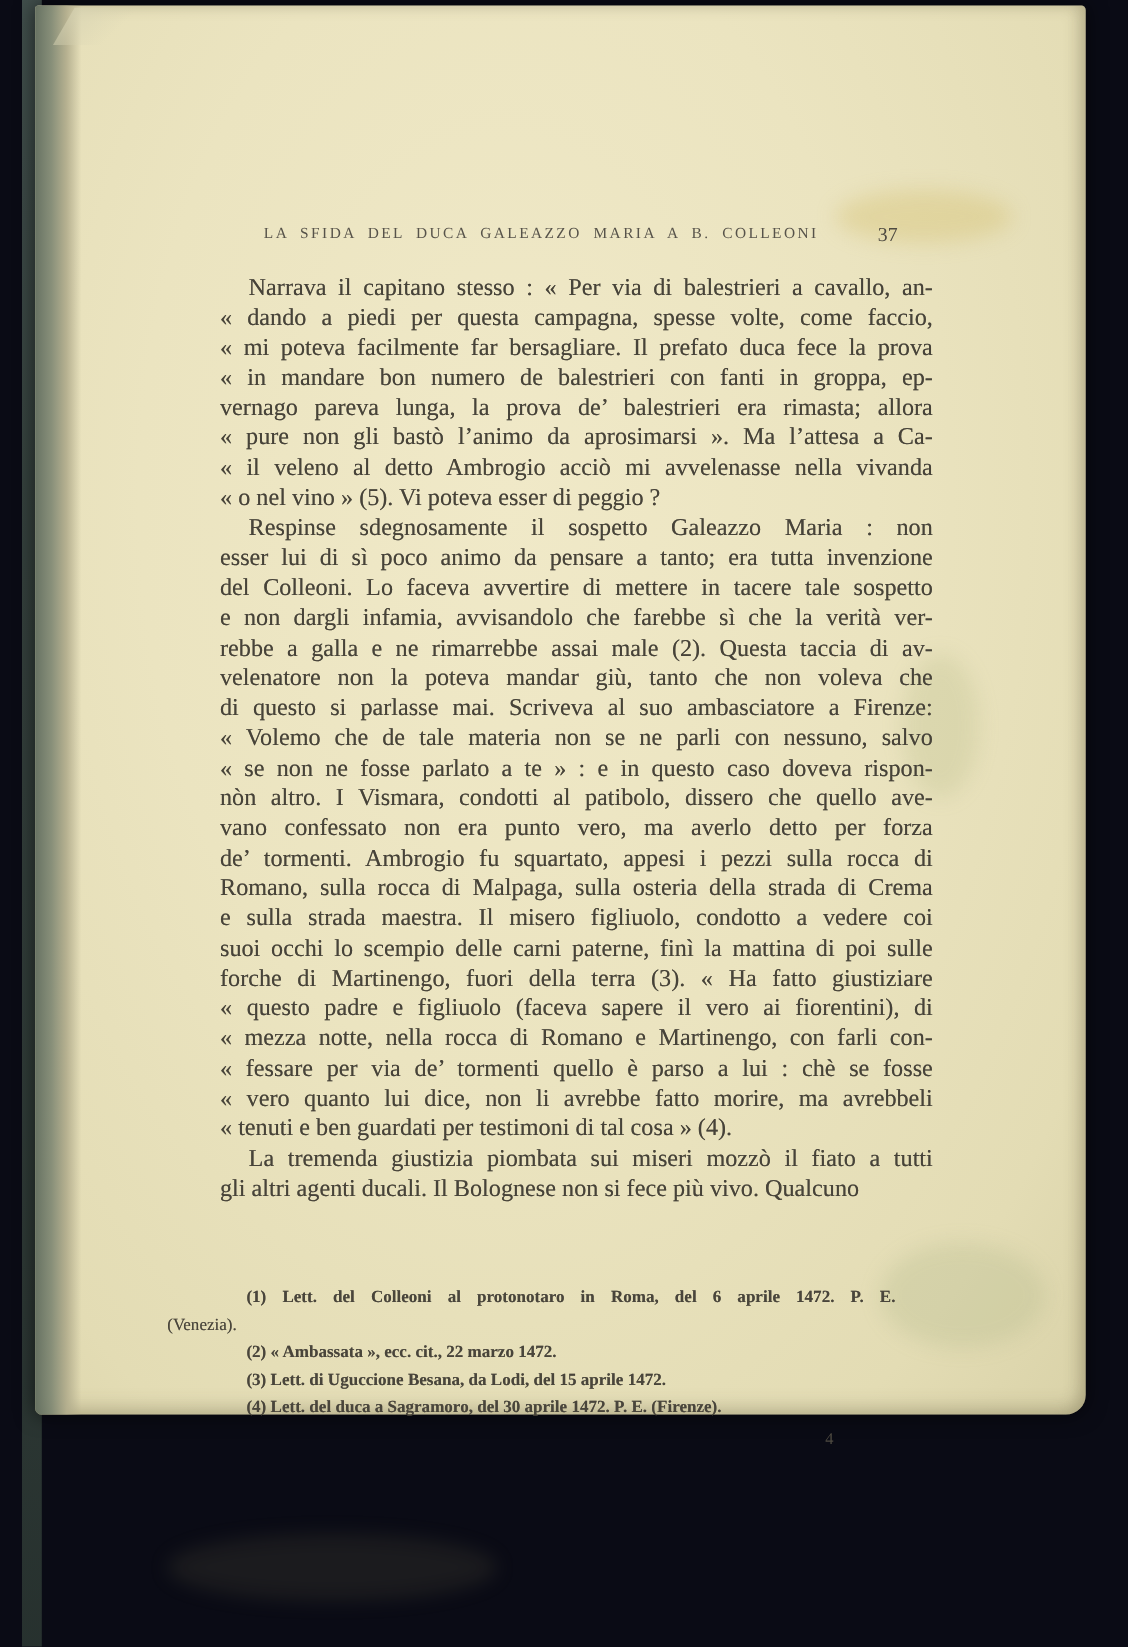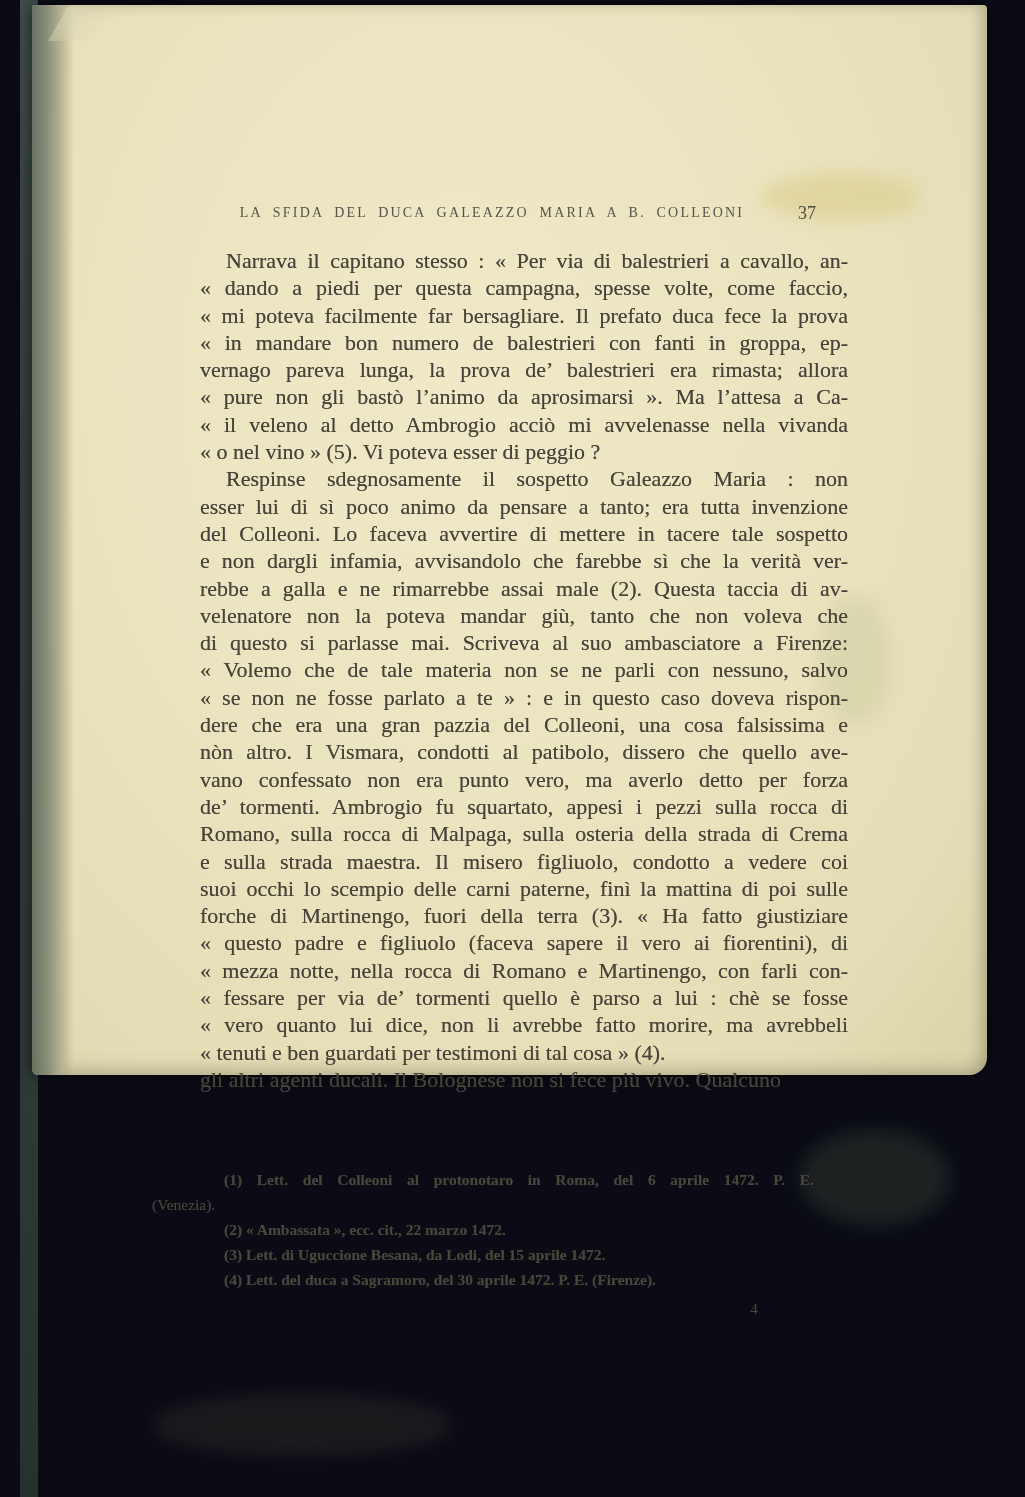--- a/index.html
+++ b/index.html
@@ -9,21 +9,21 @@
     position: relative;
     overflow: hidden;
     font-family: "Liberation Serif", "DejaVu Serif", serif;
   }
   .edge-strip {
     position: absolute; left: 20px; top: 0; width: 18px; height: 1497px;
     background: linear-gradient(180deg, #4a5a55 0%, #3c4a44 30%, #35423c 70%, #2c3833 100%);
     opacity: .85;
   }
   .page {
-    position: absolute; left: 32px; top: 5px; width: 955px; height: 1070px;
+    position: absolute; left: 32px; top: 5px; width: 955px; height: 1281px;
     background: radial-gradient(ellipse at 45% 35%, #f0e9c8 0%, #ebe4c0 45%, #e3dcb4 82%, #d9d2a8 100%);
     border-radius: 3px 4px 18px 6px;
     box-shadow: inset -6px 0 14px rgba(90,85,55,0.25), inset 0 -8px 16px rgba(90,85,55,0.18), 0 0 18px rgba(0,0,0,0.6);
   }
   .binding {
     position: absolute; left: 0; top: 0; width: 42px; height: 100%;
     background: linear-gradient(90deg, #5b685b 0%, #7d8672 35%, #b1ac8c 68%, rgba(235,228,192,0) 100%);
     border-radius: 3px 0 0 6px;
     opacity: .9;
   }
@@ -103,33 +103,33 @@
       <div class="line last">« o nel vino » (5). Vi poteva esser di peggio ?</div>
       <div class="line first">Respinse sdegnosamente il sospetto Galeazzo Maria :  non</div>
       <div class="line">esser lui di sì poco animo da pensare a tanto; era tutta invenzione</div>
       <div class="line">del Colleoni. Lo faceva avvertire di mettere in tacere tale sospetto</div>
       <div class="line">e non dargli infamia, avvisandolo che farebbe sì che la verità ver-</div>
       <div class="line">rebbe a galla e ne rimarrebbe assai male (2). Questa taccia di av-</div>
       <div class="line">velenatore non la poteva mandar giù, tanto che non voleva che</div>
       <div class="line">di questo si parlasse mai. Scriveva al suo ambasciatore a Firenze:</div>
       <div class="line">« Volemo che de tale materia non se ne parli con nessuno, salvo</div>
       <div class="line">« se non ne fosse parlato a te » : e in questo caso doveva rispon-</div>
-      <div class="line">dere che era una gran pazzia del Colleoni, una cosa falsissima e</div>
       <div class="line">nòn altro. I Vismara, condotti al patibolo, dissero che quello ave-</div>
       <div class="line">vano confessato non era punto vero, ma averlo detto per forza</div>
       <div class="line">de’ tormenti. Ambrogio fu squartato, appesi i pezzi sulla rocca di</div>
       <div class="line">Romano, sulla rocca di Malpaga, sulla osteria della strada di Crema</div>
       <div class="line">e sulla strada maestra. Il misero figliuolo, condotto a vedere coi</div>
       <div class="line">suoi occhi lo scempio delle carni paterne, finì la mattina di poi sulle</div>
       <div class="line">forche di Martinengo, fuori della terra (3). « Ha fatto giustiziare</div>
       <div class="line">« questo padre e figliuolo (faceva sapere il vero ai fiorentini), di</div>
       <div class="line">« mezza notte, nella rocca di Romano e Martinengo, con farli con-</div>
       <div class="line">« fessare per via de’ tormenti quello è parso a lui : chè se fosse</div>
       <div class="line">« vero quanto lui dice, non li avrebbe fatto morire, ma avrebbeli</div>
       <div class="line last">« tenuti e ben guardati per testimoni di tal cosa » (4).</div>
+      <div class="line first">La tremenda giustizia piombata sui miseri mozzò il fiato a tutti</div>
       <div class="line last">gli altri agenti ducali. Il Bolognese non si fece più vivo. Qualcuno</div>
     </div>
 
   <div class="footnotes">
       <div class="fline first">(1) Lett. del Colleoni al protonotaro in Roma, del 6 aprile 1472. P. E.</div>
       <div class="fline last">(Venezia).</div>
       <div class="fline first last">(2) « Ambassata », ecc. cit., 22 marzo 1472.</div>
       <div class="fline first last">(3) Lett. di Uguccione Besana, da Lodi, del 15 aprile 1472.</div>
       <div class="fline first last">(4) Lett. del duca a Sagramoro, del 30 aprile 1472. P. E. (Firenze).</div>
     </div>

